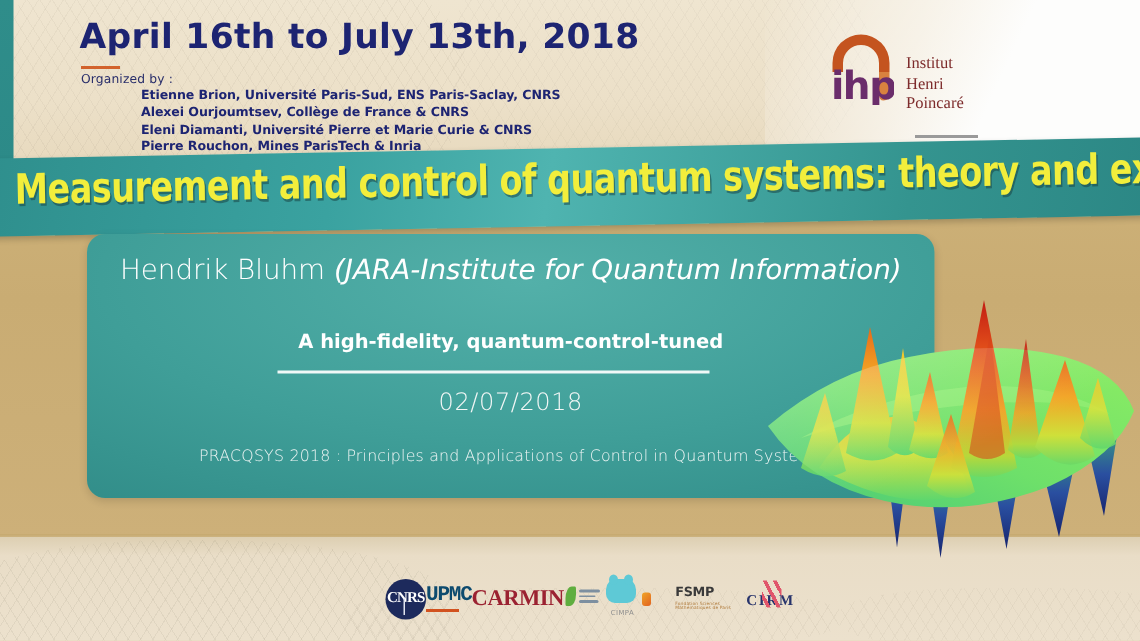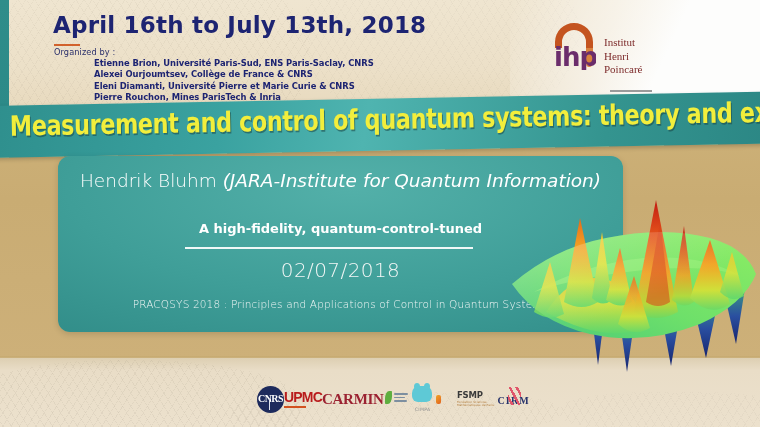--- a/index.html
+++ b/index.html
@@ -132,21 +132,21 @@
     font-size:13px; font-weight:bold; color:#ffffff; line-height:17px;
     font-family:"DejaVu Sans", sans-serif;
     margin-top:18px;
   }
   .card-rule {
     position:absolute; left:127px; top:91px; width:288px; height:1.6px;
     background:rgba(255,255,255,.92);
   }
   .talk-date {
     position:absolute; left:0; right:0; top:102px; text-align:center;
-    font-size:20px; color:#f3f7f6; letter-spacing:.4px;
+    font-size:16px; color:#f3f7f6; letter-spacing:.4px;
     font-family:"DejaVu Sans", sans-serif; font-weight:300;
   }
   .conf {
     position:absolute; left:0; right:0; top:142px; text-align:center;
     font-size:10.5px; color:#eef5f4; letter-spacing:.15px;
     font-family:"DejaVu Sans", sans-serif; font-weight:300;
   }
 
   
   .surface { position:absolute; left:494px; top:152px; width:268px; height:225px; }
@@ -166,22 +166,22 @@
   .lg-cnrs span {
     font-family:"Liberation Serif", serif; font-size:10px; font-weight:bold;
     color:#fff; letter-spacing:-.6px; line-height:1;
   }
   .lg-cnrs:after {
     content:""; position:absolute; left:12px; top:13px;
     width:1.3px; height:11px; background:#dfe3ef;
   }
 
   .lg-upmc {
-    font-family:Liberation Sans, sans-serif; font-size:14px; font-weight:bold;
-    color:#b91c1c; letter-spacing:-.8px; line-height:1; position:relative;
+    font-family:Liberation Mono, monospace; font-size:14px; font-weight:bold;
+    color:#0c4a6e; letter-spacing:-.8px; line-height:1; position:relative;
     padding-bottom:5px;
   }
   .lg-upmc:after {
     content:""; position:absolute; left:0; bottom:1px; width:22px; height:2px;
     background:#d2521f;
   }
 
   .lg-carmin {
     font-family:"Liberation Serif", serif; font-size:15px; font-weight:bold;
     color:#9b2231; letter-spacing:-.3px; line-height:1;

